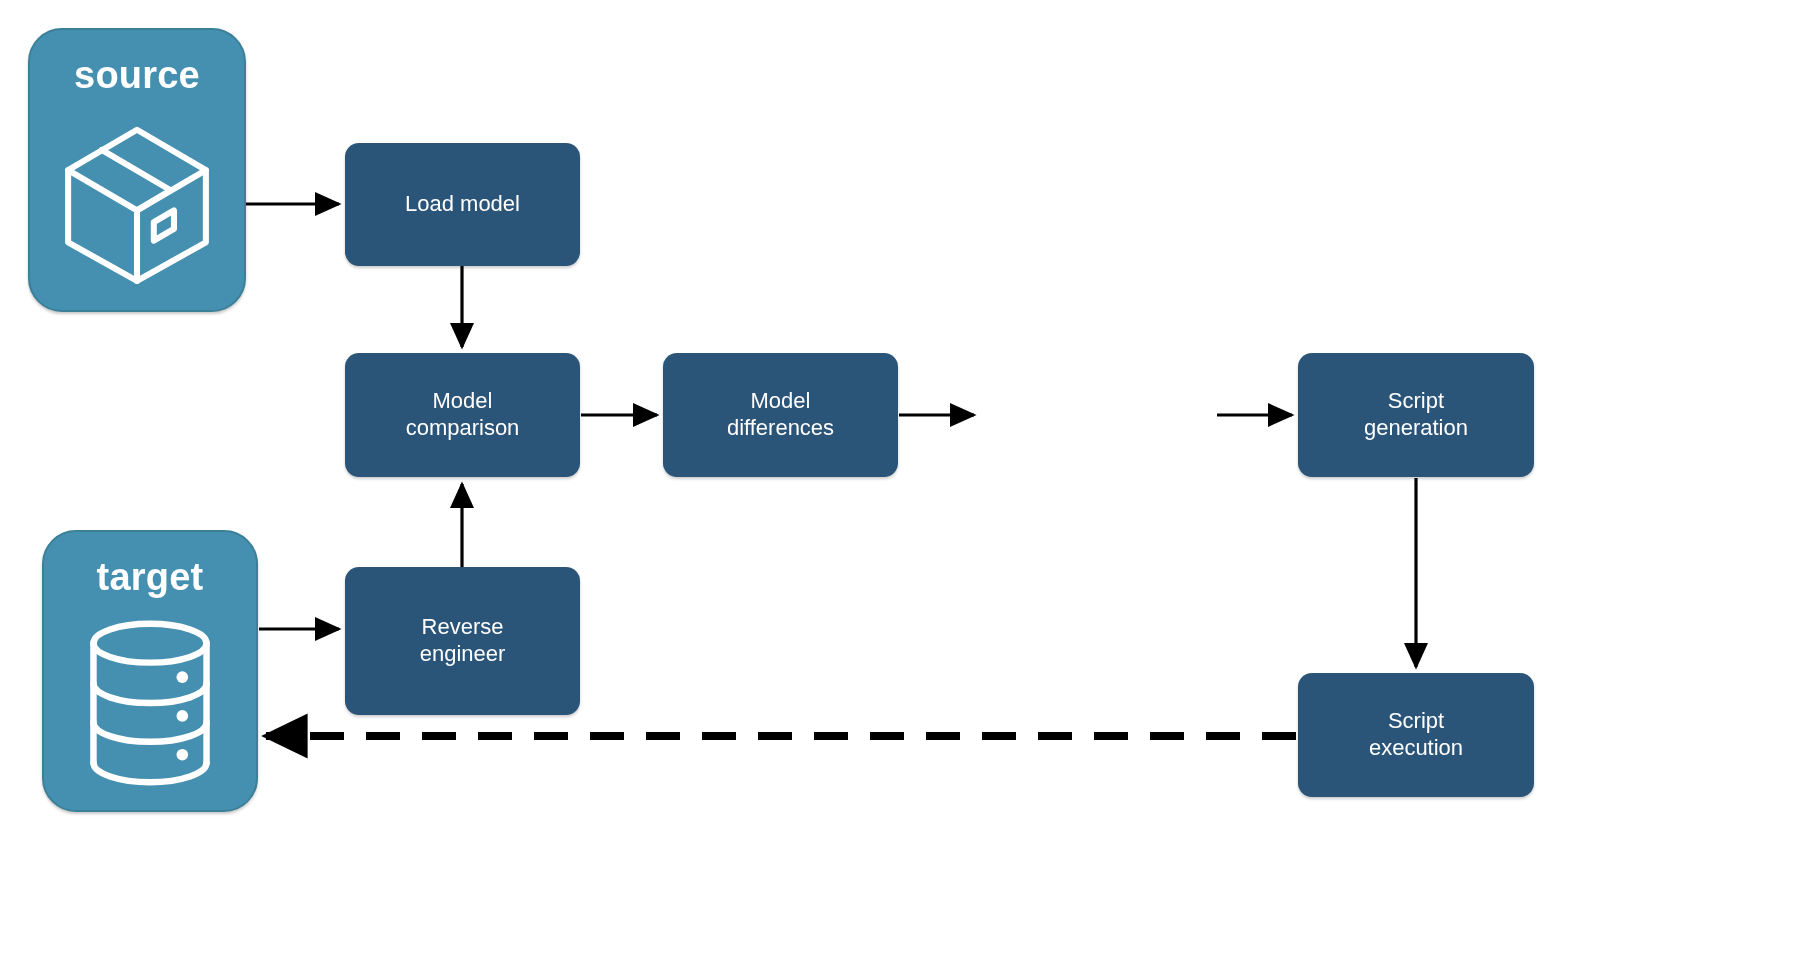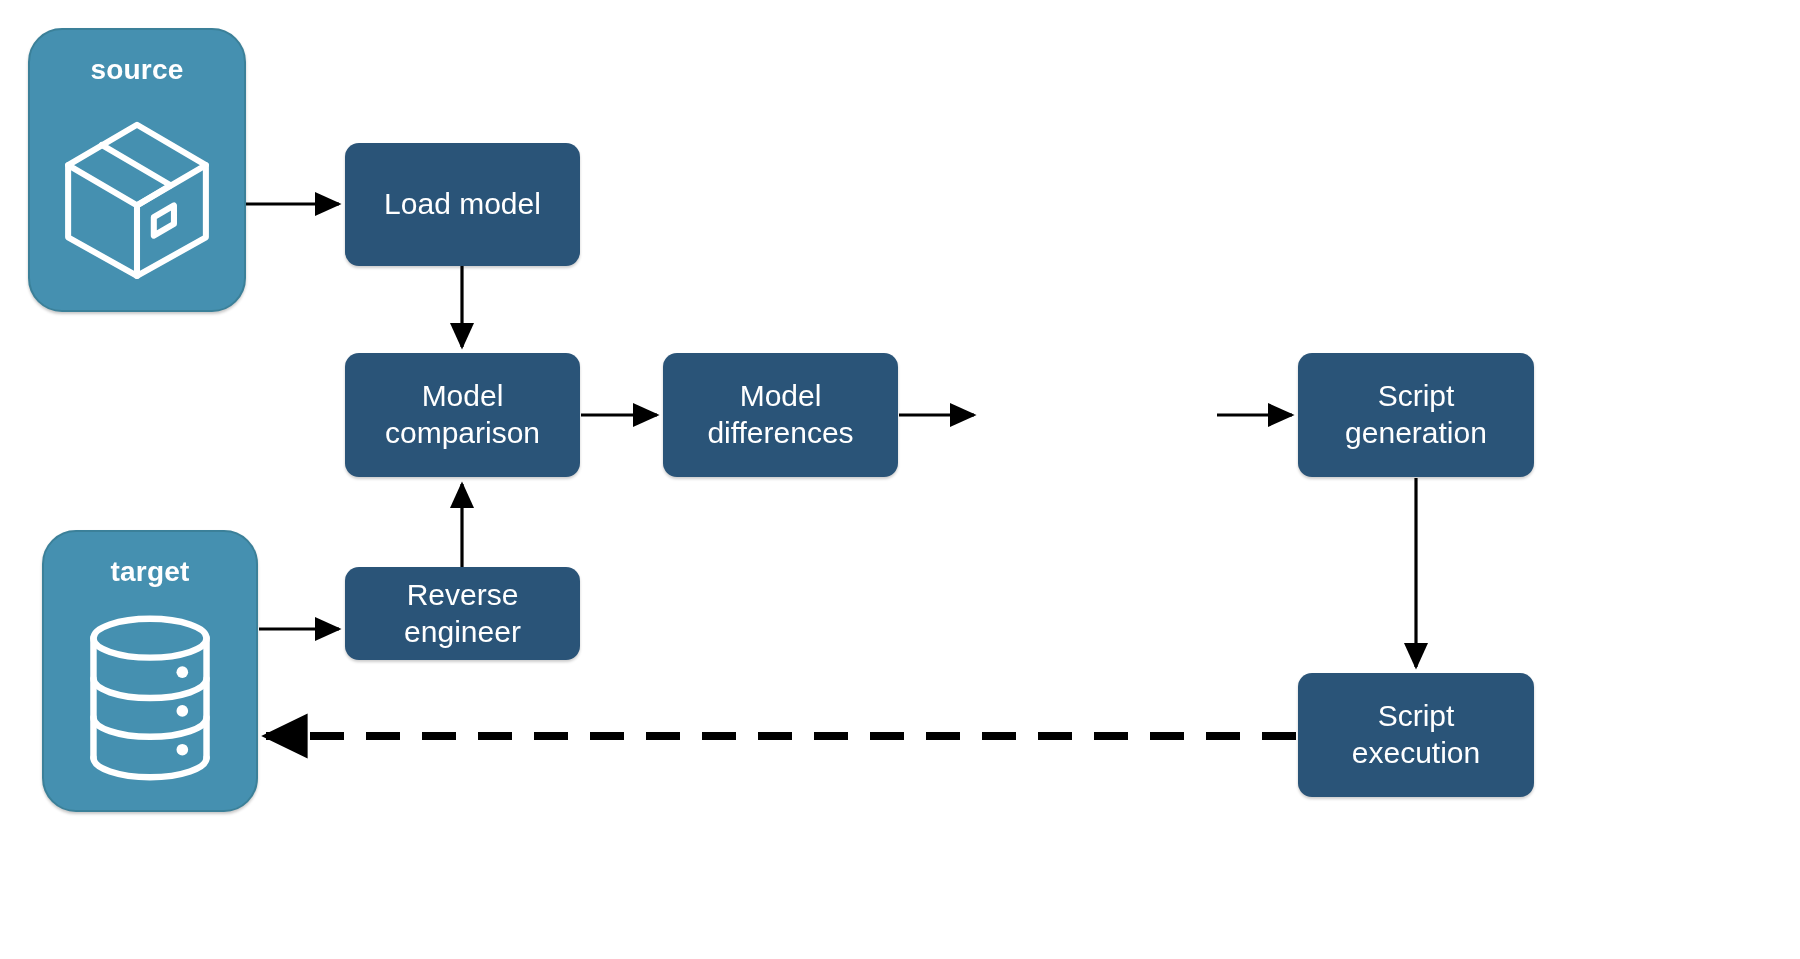--- a/index.html
+++ b/index.html
@@ -26,21 +26,21 @@
     border-radius: 34px;
     box-sizing: border-box;
     display: flex;
     flex-direction: column;
     align-items: center;
     box-shadow: 0 2px 3px rgba(0,0,0,0.22);
   }
   .endpoint-label {
     color: #ffffff;
     font-weight: bold;
-    font-size: 28px;
+    font-size: 38px;
     letter-spacing: 0.2px;
     line-height: 1;
     margin-top: 26px;
     text-align: center;
     user-select: none;
   }
   .endpoint-glyph {
     flex: 1;
     display: flex;
     align-items: center;
@@ -51,21 +51,21 @@
   .process {
     position: absolute;
     background: #2a5478;
     border-radius: 14px;
     box-sizing: border-box;
     display: flex;
     align-items: center;
     justify-content: center;
     text-align: center;
     color: #ffffff;
-    font-size: 30px;
+    font-size: 22px;
     line-height: 1.22;
     padding: 6px 10px;
     box-shadow: 0 2px 3px rgba(0,0,0,0.20);
     user-select: none;
   }
   .process span { display: block; white-space: pre-line; }
   
   .edges {
     position: absolute;
     left: 0; top: 0;
@@ -165,18 +165,18 @@
   <div class="process" style="left:1298px; top:353px; width:236px; height:124px;">
     <span>Script
 generation</span>
   </div>
 
   <div class="process" style="left:1298px; top:673px; width:236px; height:124px;">
     <span>Script
 execution</span>
   </div>
 
-  <div class="process" style="left:345px; top:567px; width:235px; height:93px;">
+  <div class="process" style="left:345px; top:567px; width:235px; height:148px;">
     <span>Reverse
 engineer</span>
   </div>
 
 </div>
 
 </body></html>

